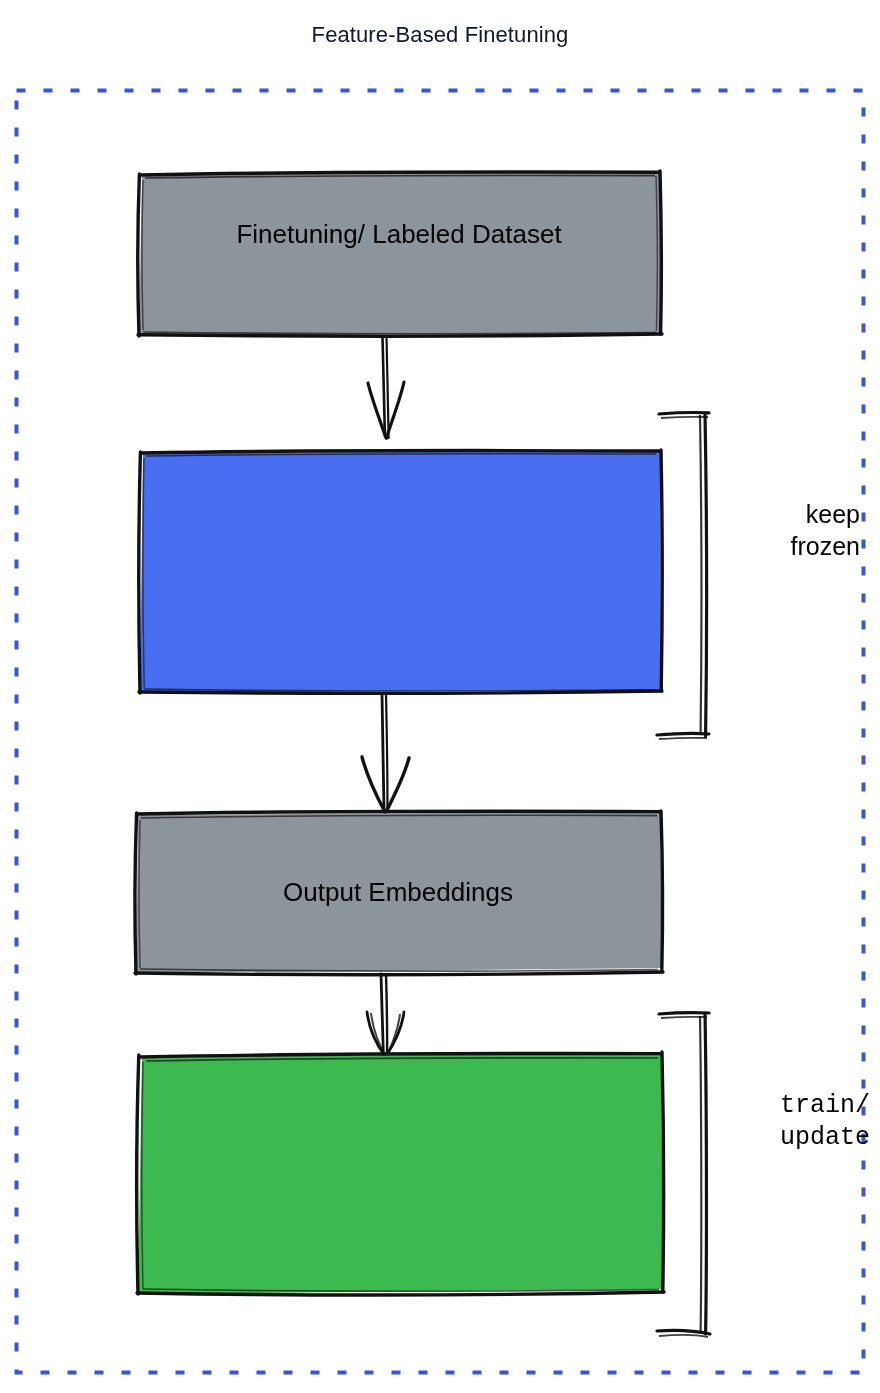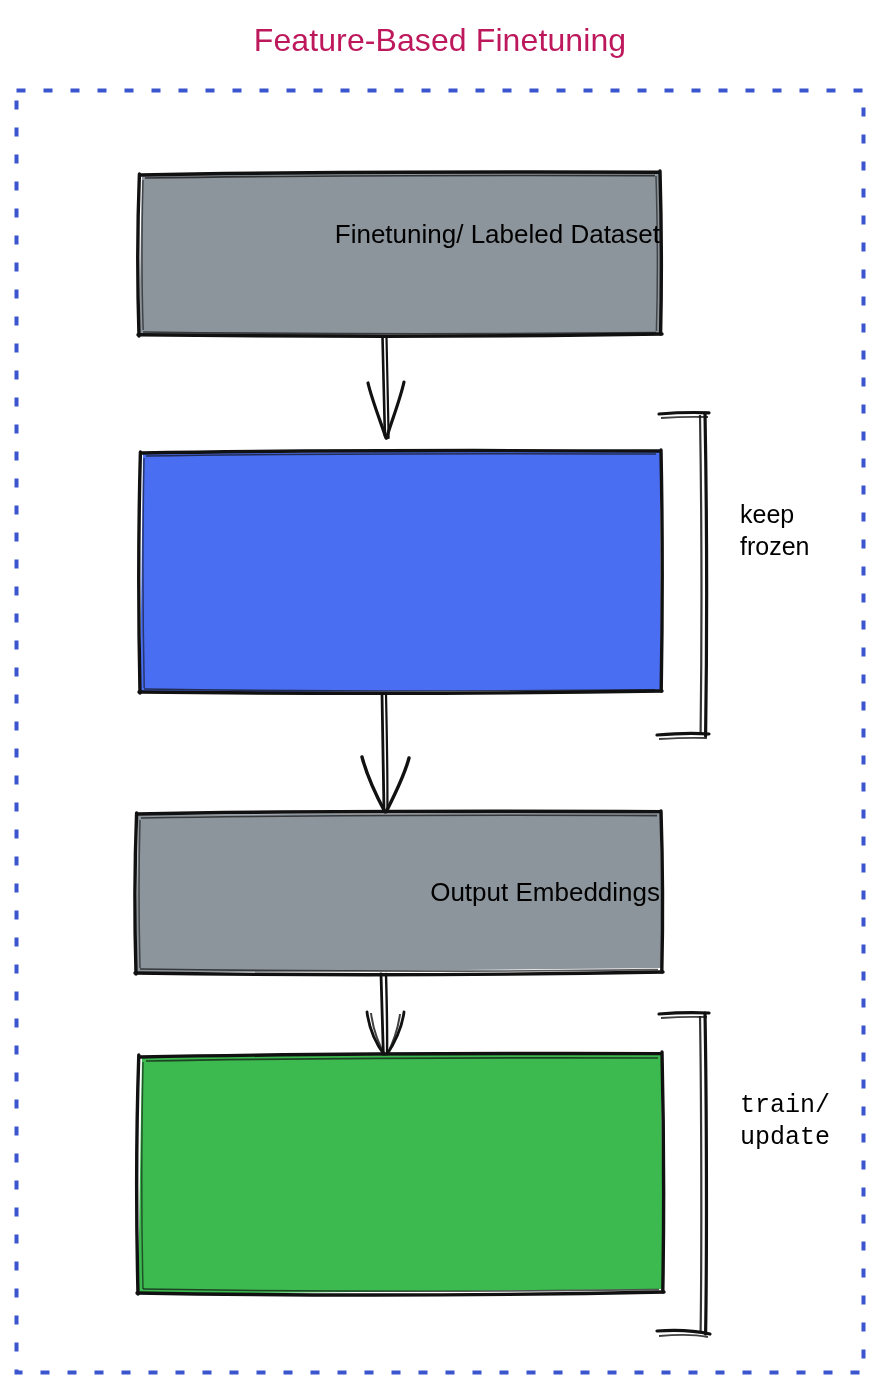--- a/index.html
+++ b/index.html
@@ -25,42 +25,42 @@
     top: 0;
     width: 880px;
     height: 1393px;
   }
   .dia-title {
     position: absolute;
     left: 0;
     top: 22px;
     width: 880px;
     text-align: center;
-    font-size: 32px;
+    font-size: 22px;
     font-weight: 400;
     letter-spacing: 0.1px;
-    color: #be185d;
+    color: #0f172a;
     user-select: none;
   }
   .node-label {
     position: absolute;
-    text-align: right;
+    text-align: center;
     color: #000000;
     font-size: 26px;
     font-weight: 400;
     line-height: 1.12;
     user-select: none;
   }
   .side-label {
     position: absolute;
     color: #000000;
     font-size: 25px;
     font-weight: 400;
     line-height: 1.28;
-    text-align: left;
+    text-align: right;
     white-space: pre-line;
     user-select: none;
   }
   #label-box-dataset   { left: 138px; top: 220px;  width: 522px; }
   #label-box-pretrained{ left: 139px; top: 558px;  width: 521px; }
   #label-box-embeddings{ left: 136px; top: 878px;  width: 524px; }
   #label-box-classifier{ left: 137px; top: 1158px; width: 523px; }
   #label-keep-frozen   { left: 740px; top: 498px;  width: 120px; }
   #label-train-update  { left: 740px; top: 1090px; width: 130px; font-family: Liberation Mono, monospace; }
 </style>

